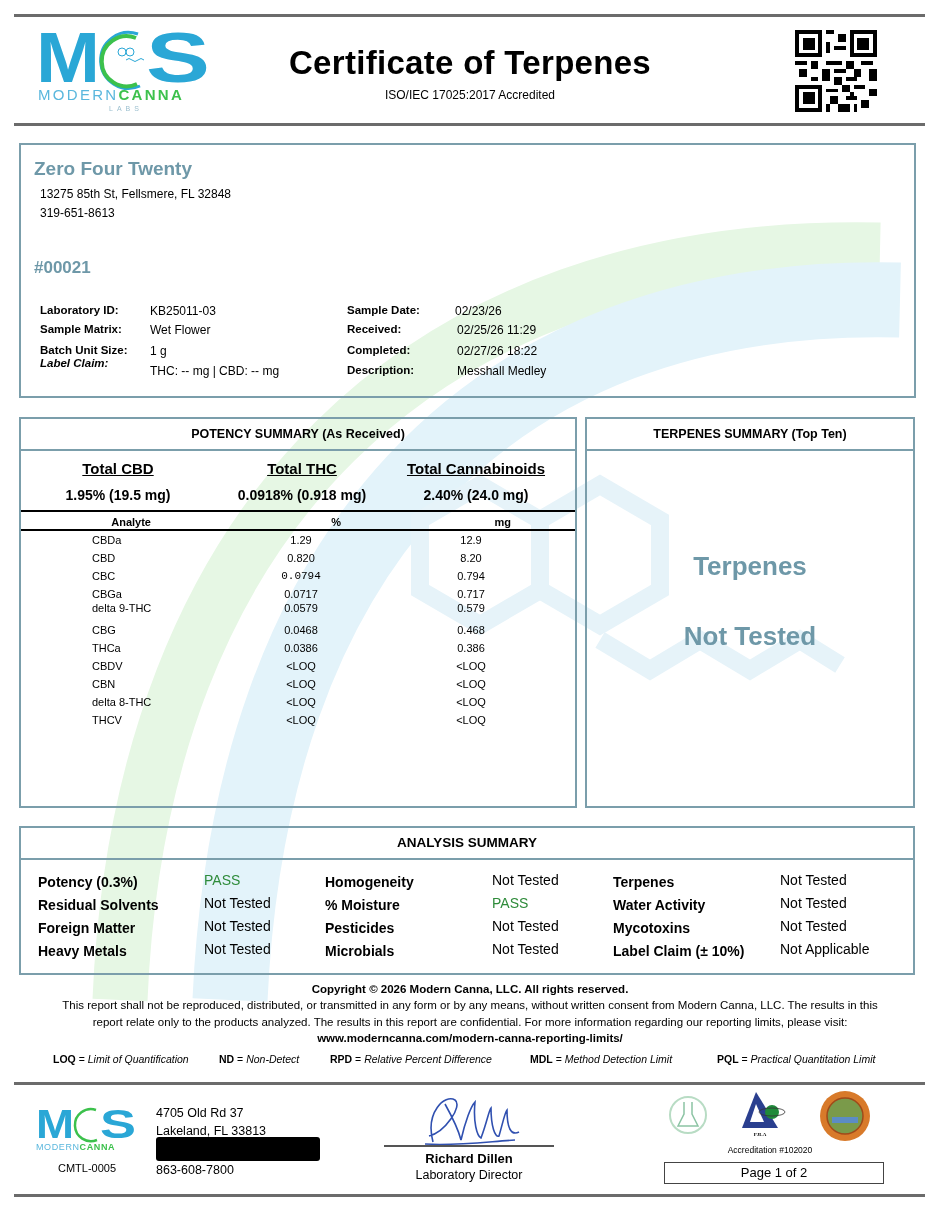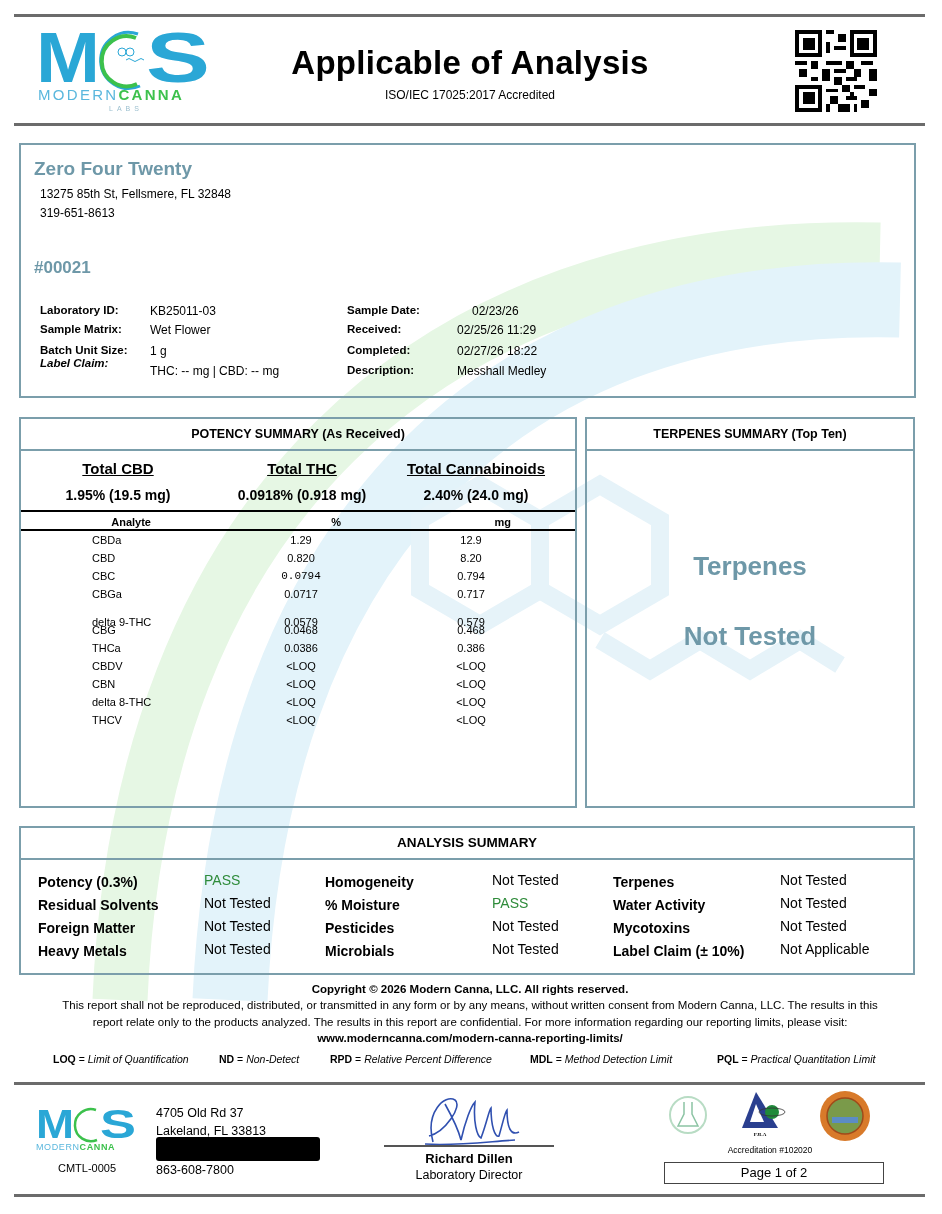--- a/index.html
+++ b/index.html
@@ -69,21 +69,21 @@
       <path d="M90 36 q3 -3 6 0 q3 3 6 0 q3 -3 6 0"></path>
     </g>
     <text x="110" y="58" font-family="Liberation Sans, sans-serif" font-size="70" font-weight="bold" fill="#2aa7d6" textLength="64" lengthAdjust="spacingAndGlyphs">S</text>
   </svg>
   <div class="abs" style="left:2px;top:62px;font-size:15px;letter-spacing:2.3px;">
     <span style="color:#5ab7dd;">MODERN</span><span style="color:#3cc14c;font-weight:bold;">CANNA</span>
   </div>
   <div class="abs" style="left:0;width:180px;top:81px;font-size:7px;letter-spacing:4px;text-align:center;color:#9bbfcf;">LABS</div>
 </div>
 
-<div class="title">Applicable of Analysis</div>
+<div class="title">Certificate of Terpenes</div>
 <div class="subtitle">ISO/IEC 17025:2017 Accredited</div>
 
 <svg class="qr" viewBox="0 0 21 21" shape-rendering="crispEdges">
   <g fill="#000">
     <rect x="0" y="0" width="7" height="7"></rect>
       <rect x="1" y="1" width="5" height="5" fill="#fff"></rect>
       <rect x="2" y="2" width="3" height="3"></rect>
     <rect x="14" y="0" width="7" height="7"></rect>
       <rect x="15" y="1" width="5" height="5" fill="#fff"></rect>
       <rect x="16" y="2" width="3" height="3"></rect>
@@ -132,21 +132,21 @@
 <div class="meta-label" style="left:40px;top:304px;">Laboratory ID:</div>
 <div class="meta-val" style="left:150px;top:304px;">KB25011-03</div>
 <div class="meta-label" style="left:40px;top:323px;">Sample Matrix:</div>
 <div class="meta-val" style="left:150px;top:323px;">Wet Flower</div>
 <div class="meta-label" style="left:40px;top:344px;">Batch Unit Size:</div>
 <div class="meta-val" style="left:150px;top:344px;">1 g</div>
 <div class="meta-label" style="left:40px;top:357px;font-style:italic;">Label Claim:</div>
 <div class="meta-val" style="left:150px;top:364px;">THC: -- mg | CBD: -- mg</div>
 
 <div class="meta-label" style="left:347px;top:304px;">Sample Date:</div>
-<div class="meta-val" style="left:472px;top:304px;">02/23/26</div>
+<div class="meta-val" style="left:455px;top:304px;">02/23/26</div>
 <div class="meta-label" style="left:347px;top:323px;">Received:</div>
 <div class="meta-val" style="left:457px;top:323px;">02/25/26 11:29</div>
 <div class="meta-label" style="left:347px;top:344px;">Completed:</div>
 <div class="meta-val" style="left:457px;top:344px;">02/27/26 18:22</div>
 <div class="meta-label" style="left:347px;top:364px;">Description:</div>
 <div class="meta-val" style="left:457px;top:364px;">Messhall Medley</div>
 
 <div class="box" style="left:19px;top:417px;width:558px;height:391px;">
   <div class="panel-head">POTENCY SUMMARY (As Received)</div>
 
@@ -177,21 +177,21 @@
       <div class="row" style="top: 151px;">
         <span style="left: 71px;">CBC</span>
         <span style="left: 240px; width: 80px; text-align: center; font-family: Liberation Mono, monospace;">0.0794</span>
         <span style="left: 410px; width: 80px; text-align: center;">0.794</span>
       </div>
       <div class="row" style="top: 169px;">
         <span style="left: 71px;">CBGa</span>
         <span style="left: 240px; width: 80px; text-align: center;">0.0717</span>
         <span style="left: 410px; width: 80px; text-align: center;">0.717</span>
       </div>
-      <div class="row" style="top: 197px;">
+      <div class="row" style="top: 183px;">
         <span style="left: 71px;">delta 9-THC</span>
         <span style="left: 240px; width: 80px; text-align: center;">0.0579</span>
         <span style="left: 410px; width: 80px; text-align: center;">0.579</span>
       </div>
       <div class="row" style="top: 205px;">
         <span style="left: 71px;">CBG</span>
         <span style="left: 240px; width: 80px; text-align: center;">0.0468</span>
         <span style="left: 410px; width: 80px; text-align: center;">0.468</span>
       </div>
       <div class="row" style="top: 223px;">

